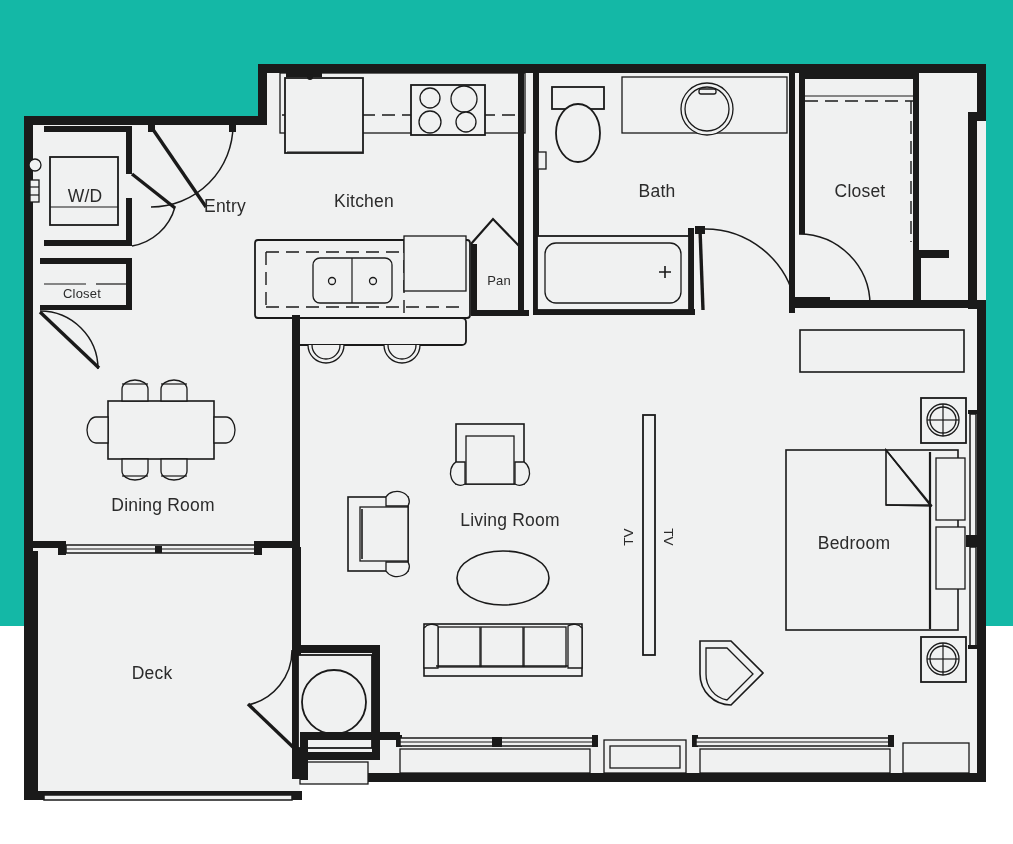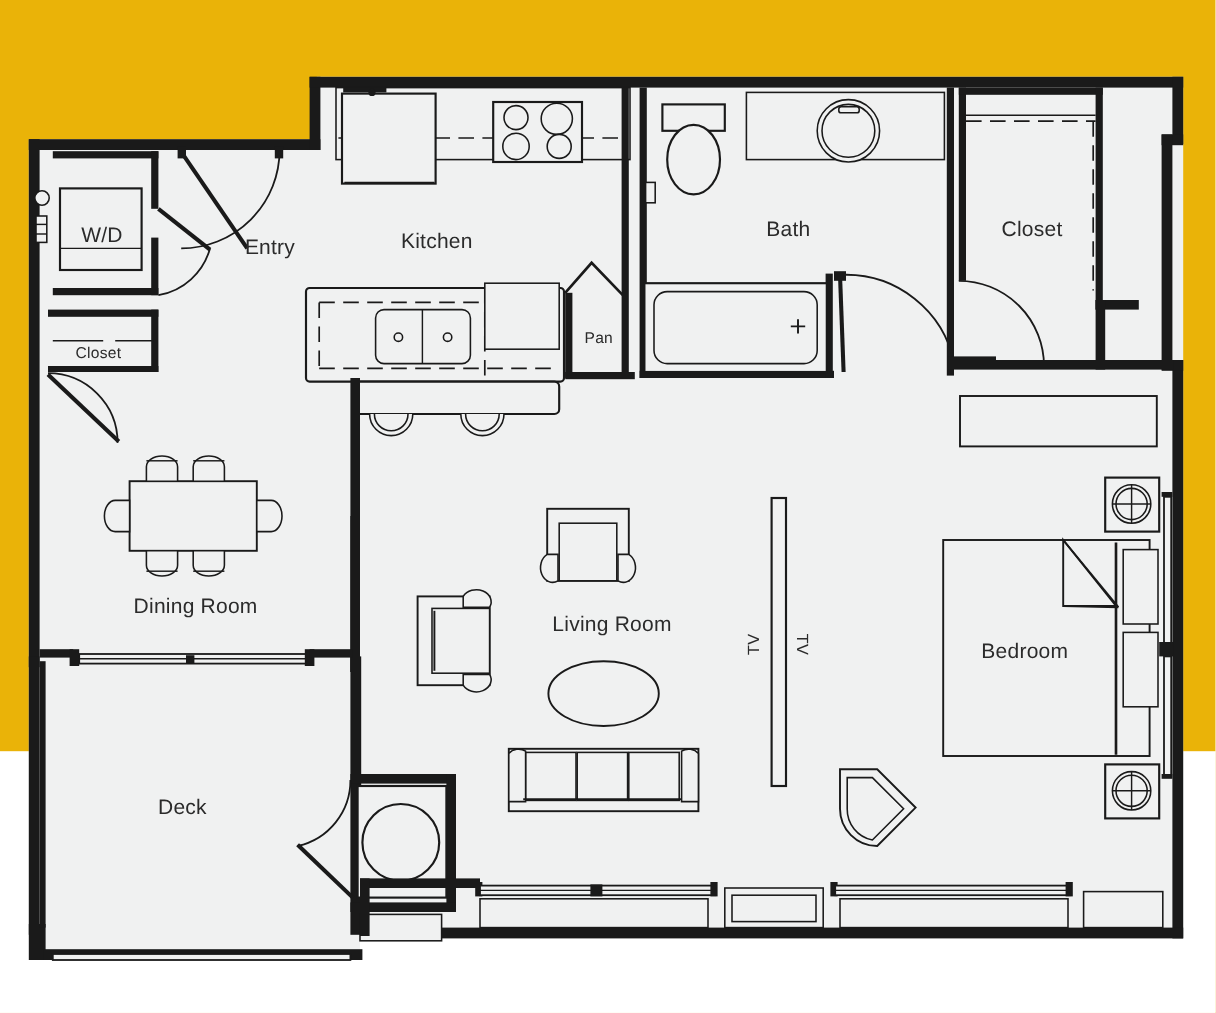--- a/index.html
+++ b/index.html
@@ -11,21 +11,21 @@
   body {
     width: 1013px;
     height: 844px;
     overflow: hidden;
     font-family: "Liberation Sans", sans-serif;
   }
   #plan-root {
     position: relative;
     width: 1013px;
     height: 626px;
-    background: #eab308;
+    background: #14b8a6;
     text-decoration: underline;
   }
   svg#floorplan {
     display: block;
     width: 1013px;
     height: 844px;
   }
   .wall      { fill: #1a1a1a; stroke: none; }
   .room-fill { fill: #f0f1f1; stroke: none; }
   .thin      { fill: none; stroke: #1a1a1a; stroke-width: 1.6; }

